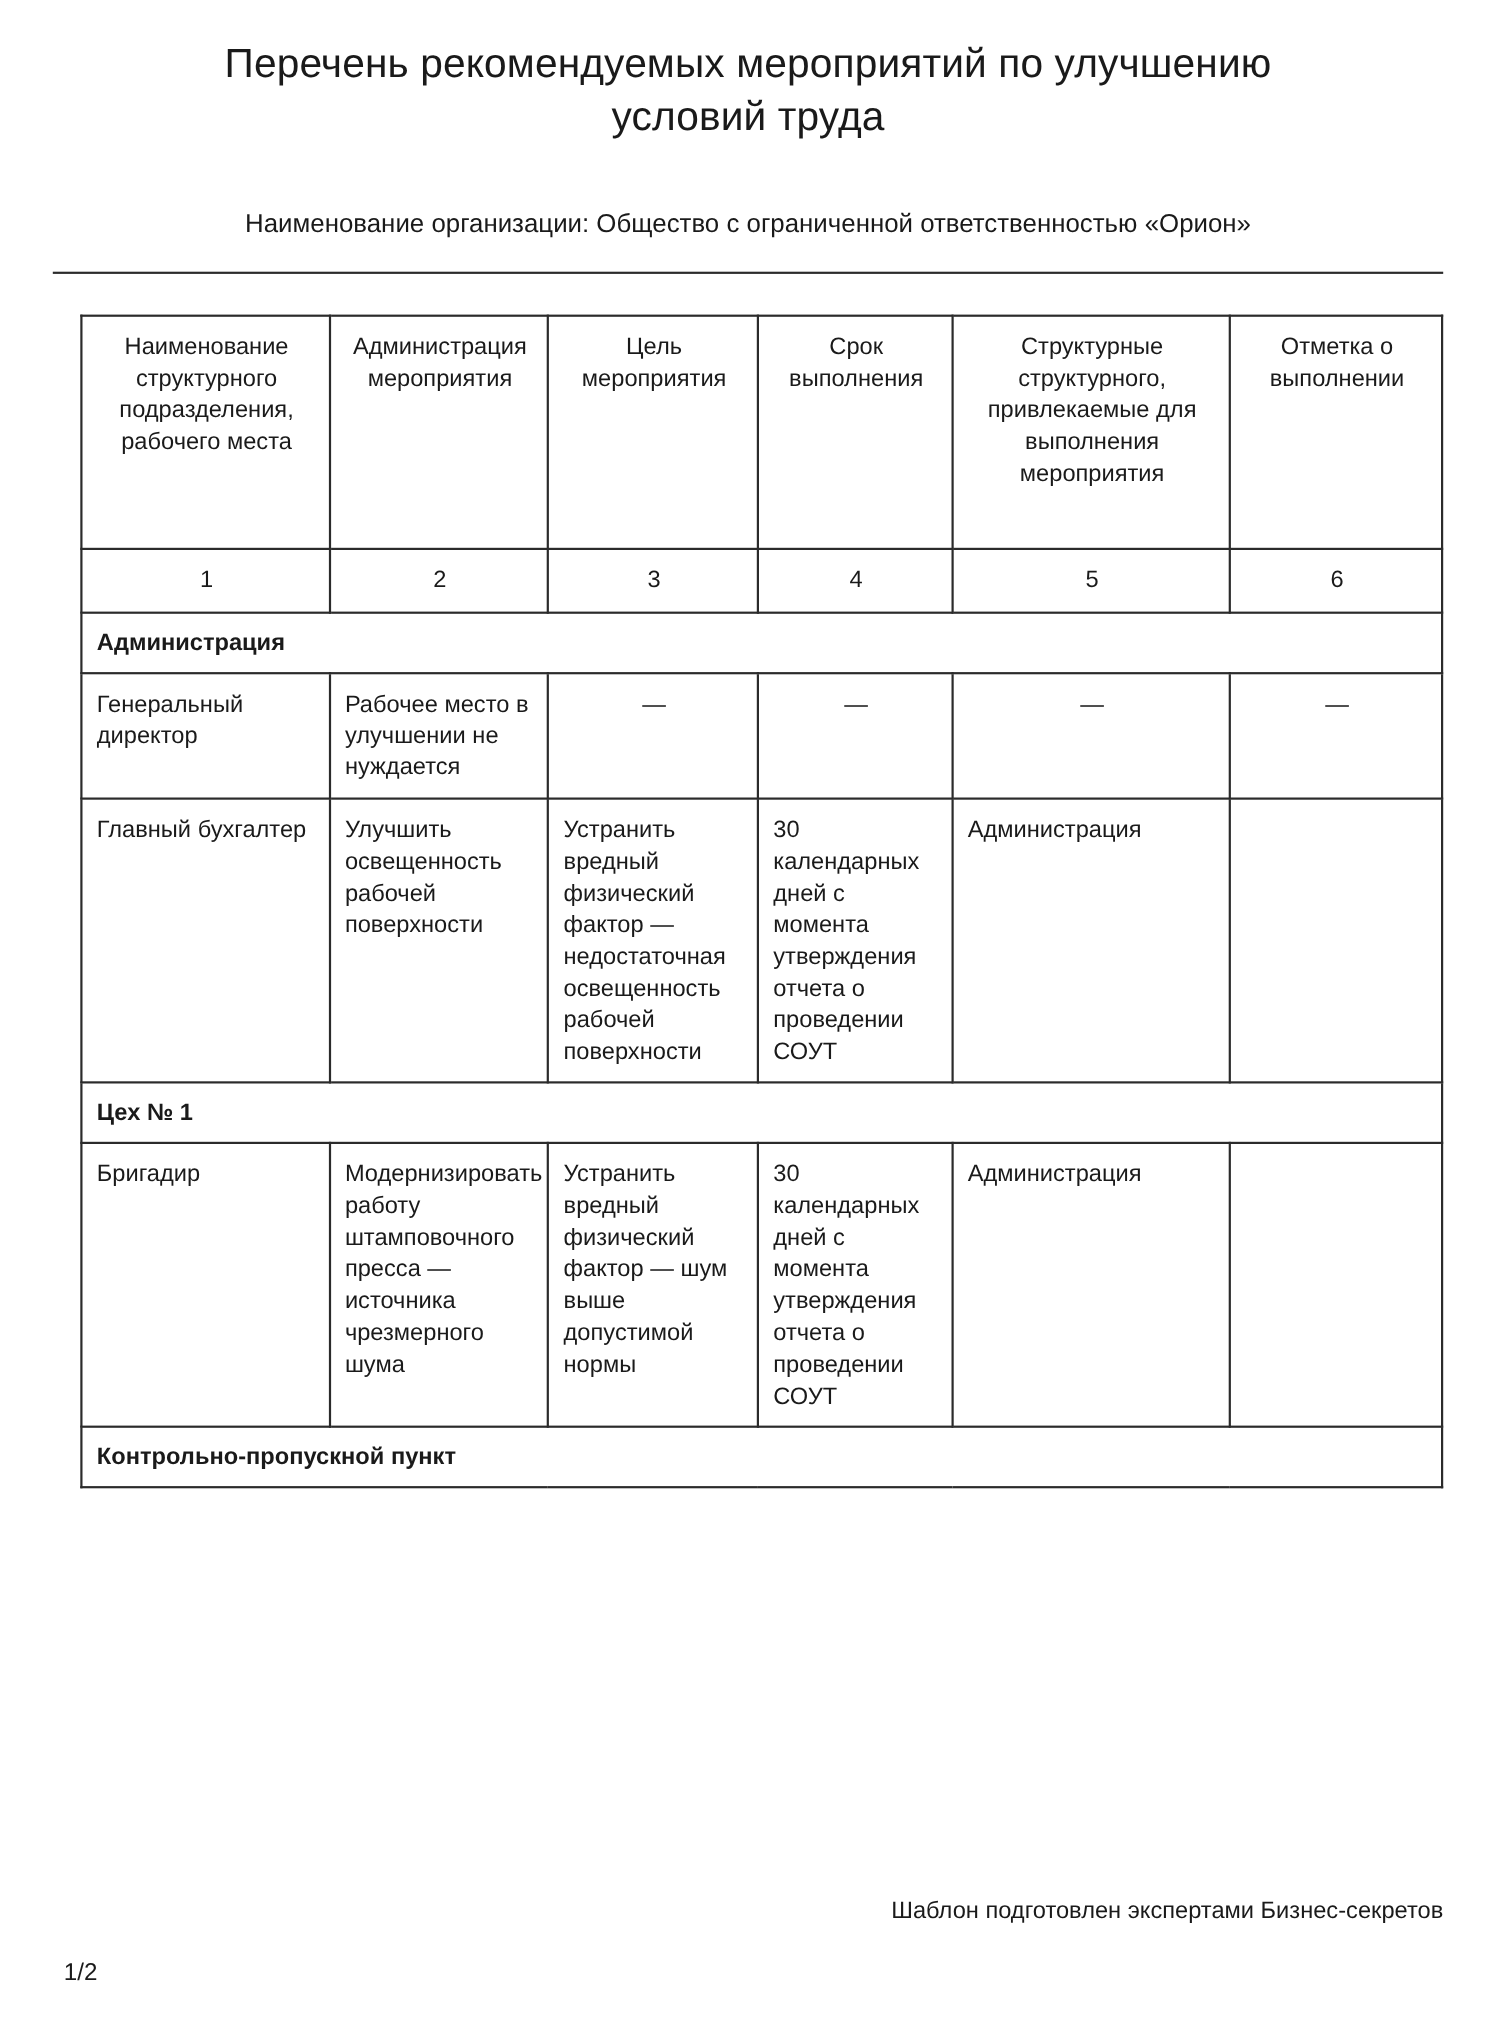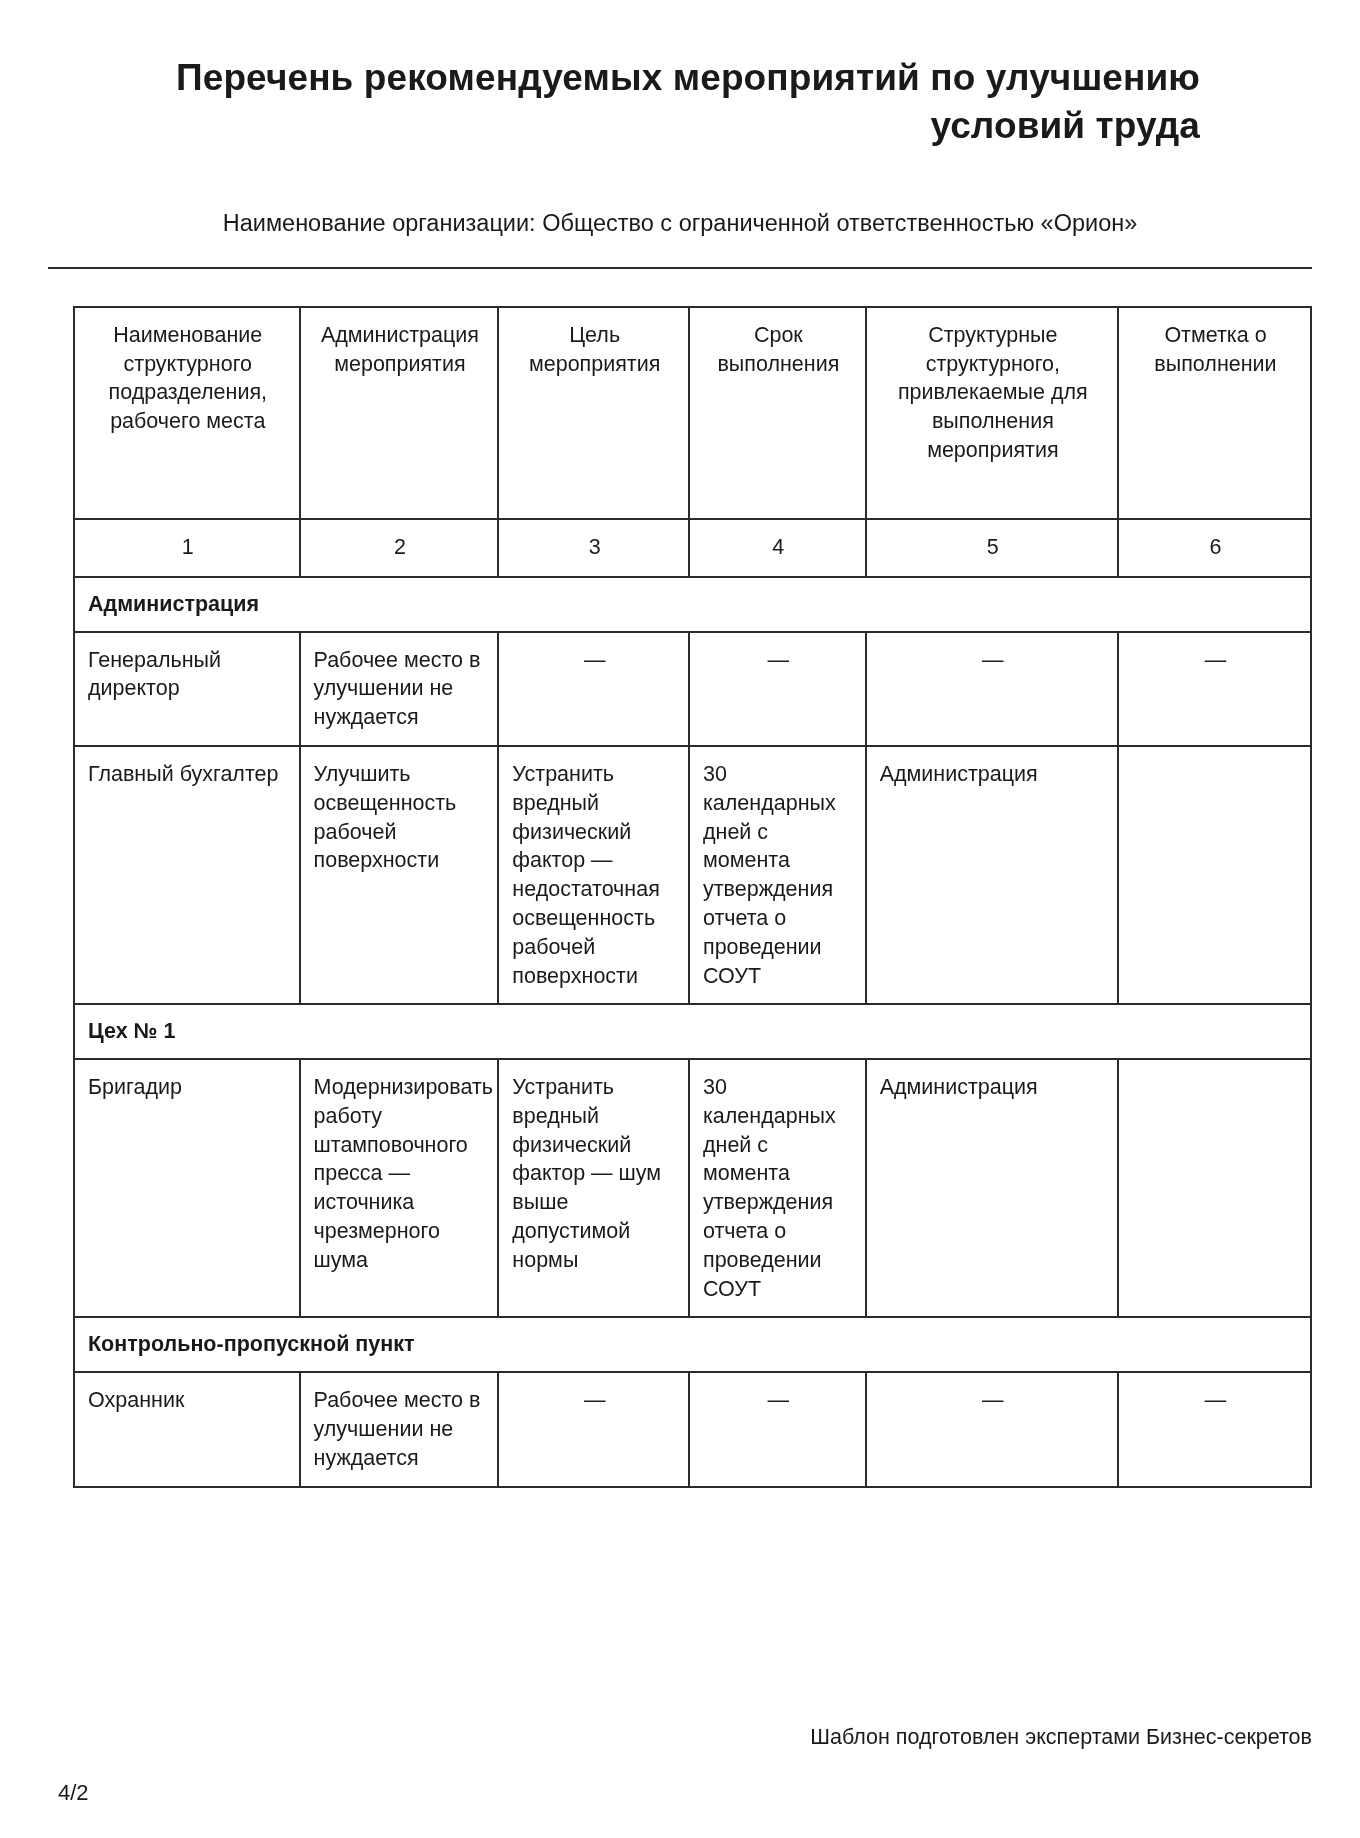--- a/index.html
+++ b/index.html
@@ -19,25 +19,25 @@
   .page {
     width: 1360px;
     height: 1838px;
     padding: 0;
     position: relative;
   }
 
   
   .doc-title {
     margin: 0;
-    padding: 54px 160px 0 160px;
+    padding: 34px 160px 0 160px;
     font-size: 37px;
-    font-weight: 700;
+    font-weight: 400;
     line-height: 1.30;
-    text-align: right;
+    text-align: center;
     letter-spacing: 0.1px;
   }
 
   
   .org-block {
     margin: 58px 48px 0 48px;
     padding: 0 0 28px 0;
     border-bottom: 2px solid #2b2b2b;
     text-align: center;
   }
@@ -193,29 +193,21 @@
           <td>Модернизировать работу штамповочного пресса — источника чрезмерного шума</td>
           <td>Устранить вредный физический фактор — шум выше допустимой нормы</td>
           <td>30 календарных дней с момента утверждения отчета о проведении СОУТ</td>
           <td>Администрация</td>
           <td class="cell-blank"></td>
         </tr>
 
         <tr class="group-row">
           <td colspan="6">Контрольно-пропускной пункт</td>
         </tr>
-        <tr class="r-ohrannik">
-          <td>Охранник</td>
-          <td>Рабочее место в улучшении не нуждается</td>
-          <td class="dash">—</td>
-          <td class="dash">—</td>
-          <td class="dash">—</td>
-          <td class="dash">—</td>
-        </tr>
 
       </tbody>
     </table>
   </div>
 
   <div class="footer-note">Шаблон подготовлен экспертами Бизнес-секретов</div>
-  <div class="page-number">4/2</div>
+  <div class="page-number">1/2</div>
 
 </div>
 
 </body></html>

